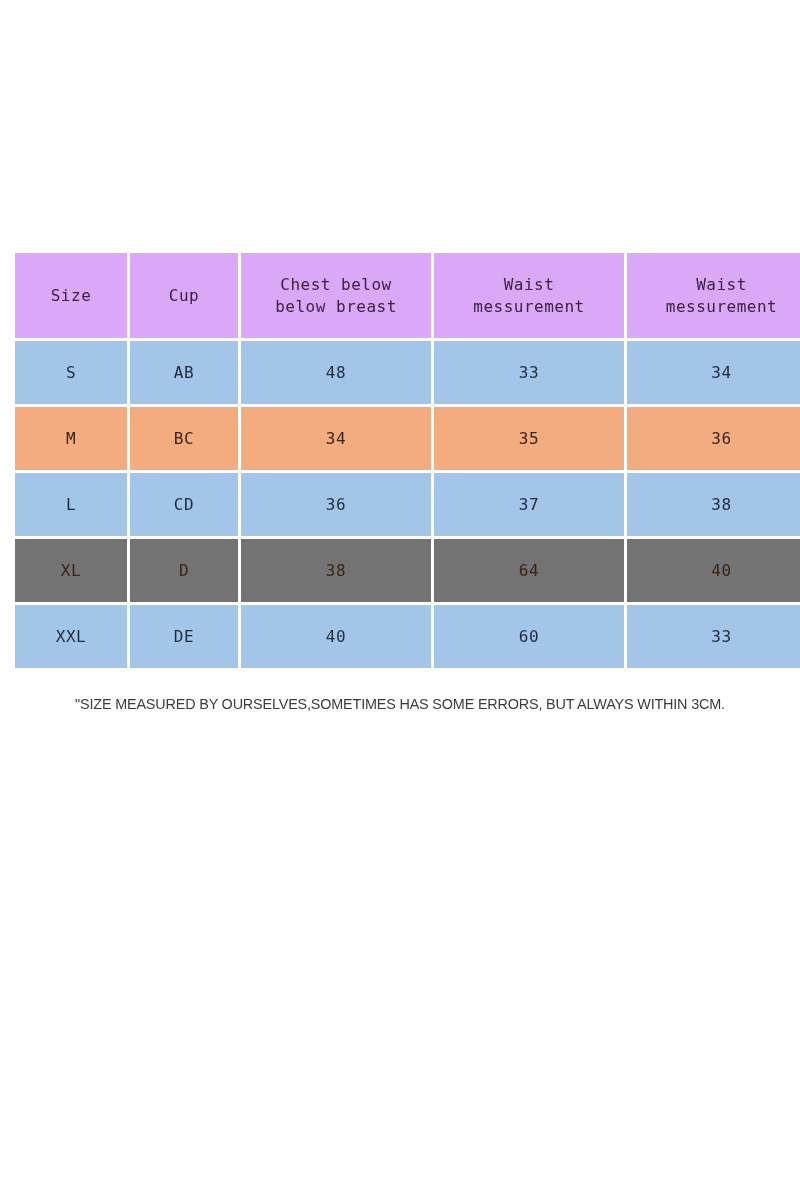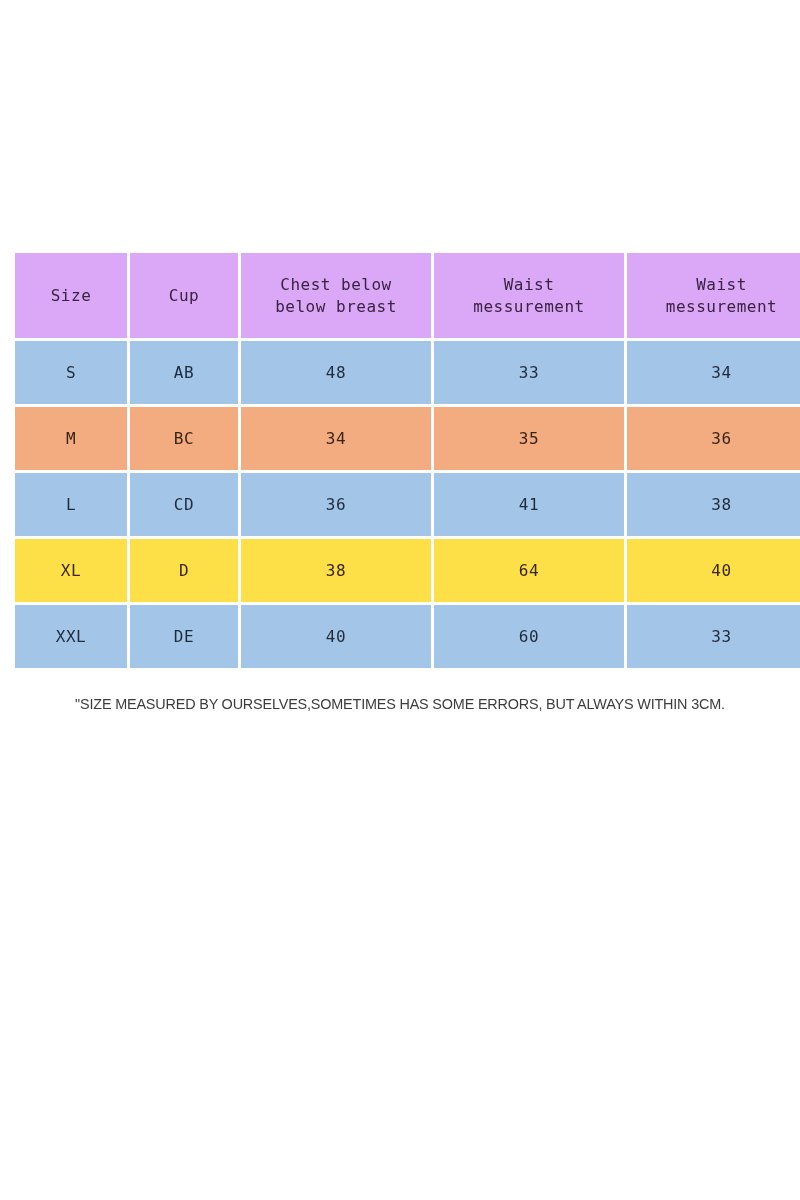--- a/index.html
+++ b/index.html
@@ -57,21 +57,21 @@
   }
 
   
   tr.data-row td {
     height: 63px;
     font-size: 16px;
     color: #1d2a3a;
   }
   tr.row-blue td   { background: #a3c6e8; color: #1f2b3d; }
   tr.row-orange td { background: #f3ac7f; color: #3a2416; }
-  tr.row-peach td  { background: #fde047; color: #3a2416; }
+  tr.row-peach td  { background: #737373; color: #3a2416; }
 
   .cell-line { display: block; }
 
   
   #disclaimer {
     position: absolute;
     left: 0;
     top: 695px;
     width: 800px;
     text-align: center;
@@ -130,21 +130,21 @@
         <td>M</td>
         <td>BC</td>
         <td>34</td>
         <td>35</td>
         <td>36</td>
       </tr>
       <tr class="data-row row-blue">
         <td>L</td>
         <td>CD</td>
         <td>36</td>
-        <td>41</td>
+        <td>37</td>
         <td>38</td>
       </tr>
       <tr class="data-row row-peach">
         <td>XL</td>
         <td>D</td>
         <td>38</td>
         <td>64</td>
         <td>40</td>
       </tr>
       <tr class="data-row row-blue">

